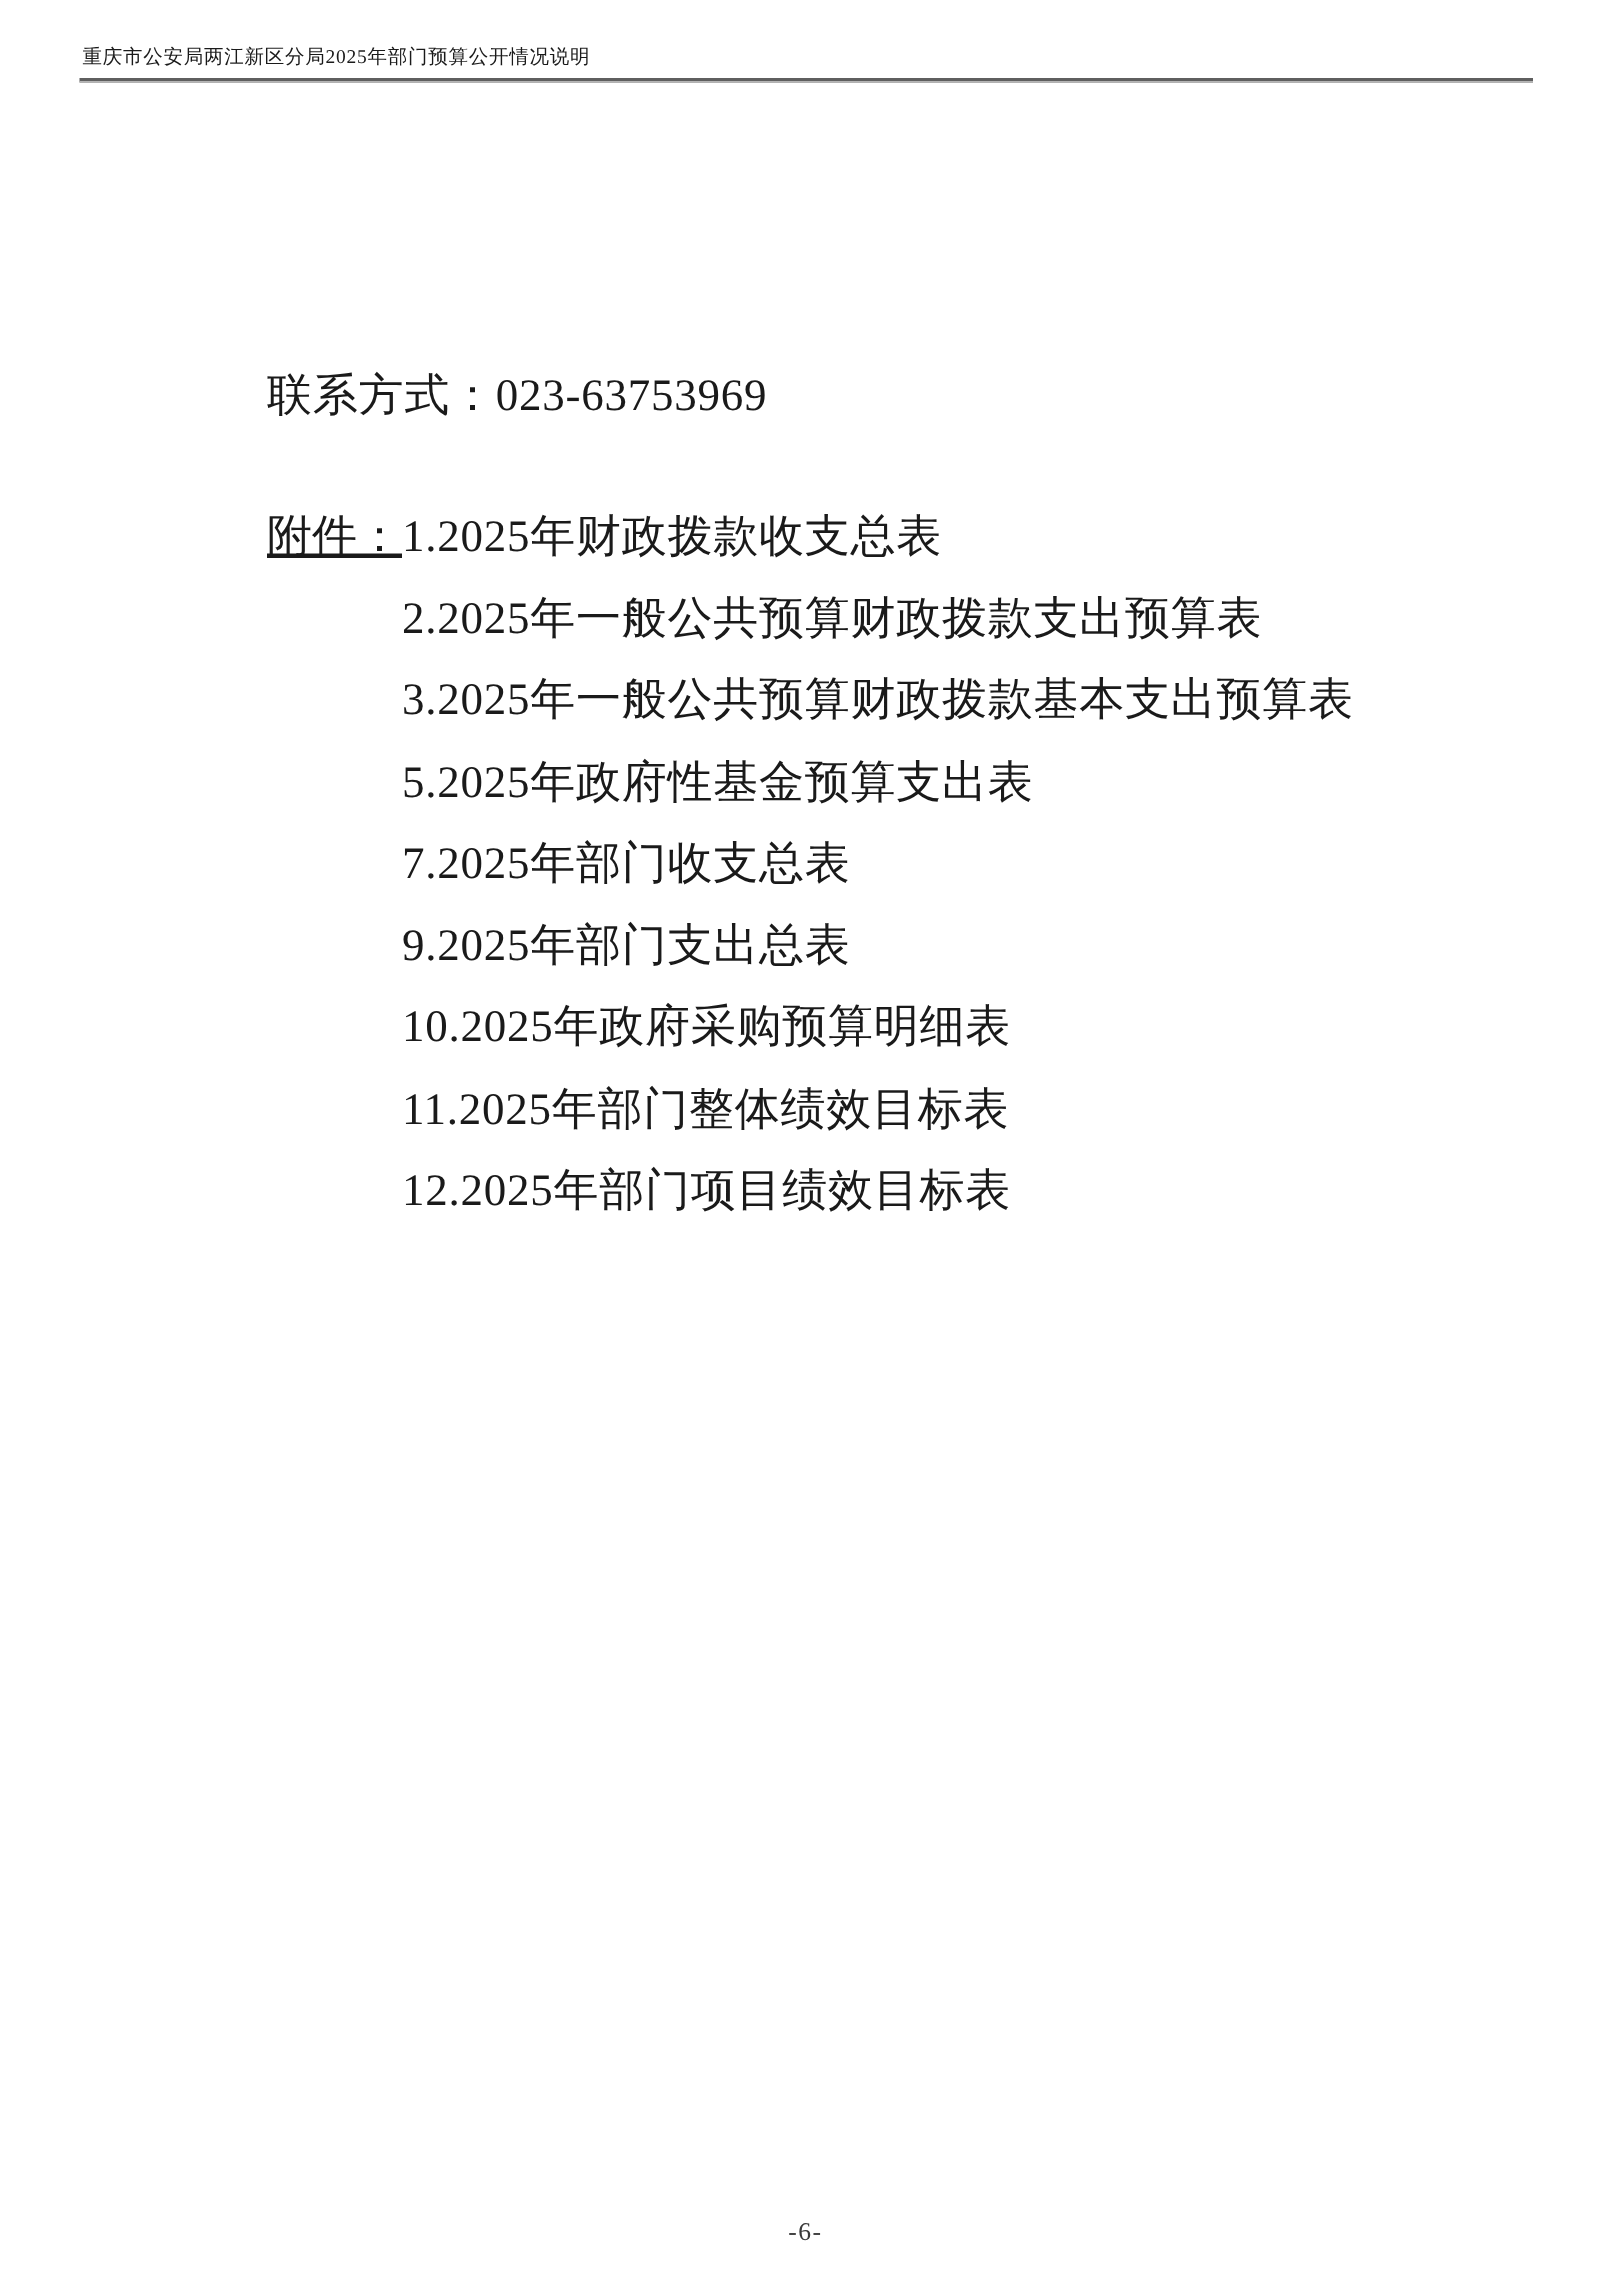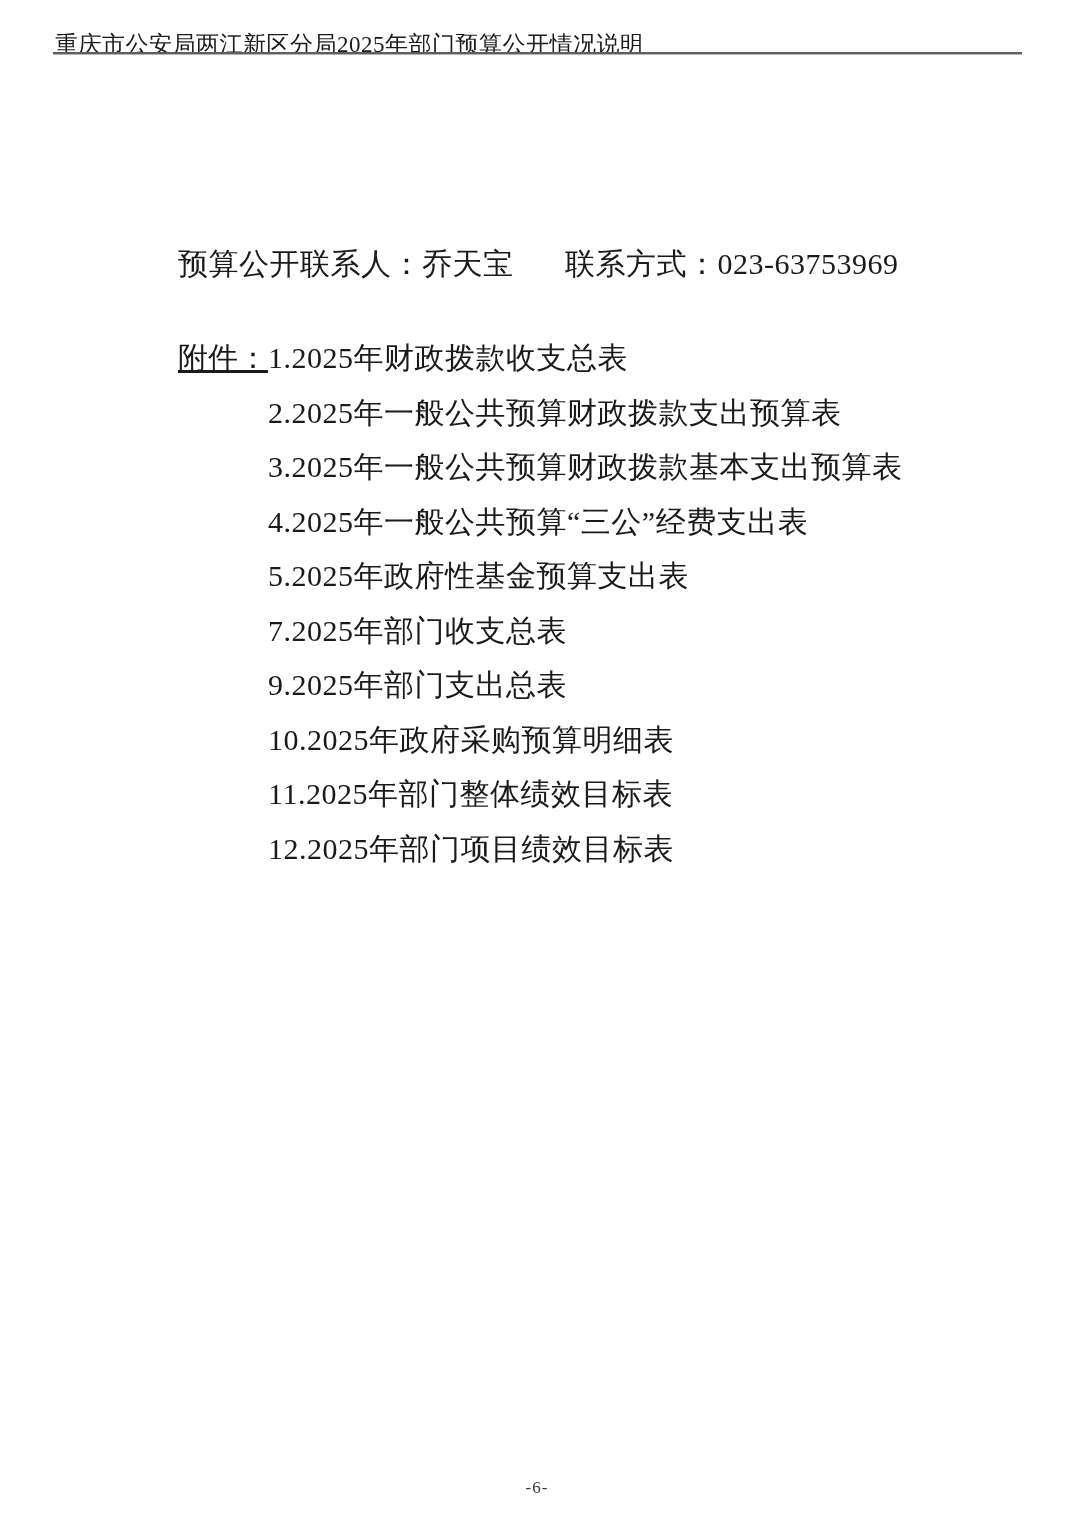--- a/index.html
+++ b/index.html
@@ -15,21 +15,21 @@
     background: var(--page-bg, #ffffff);
     color: var(--text-color, #1a1a1a);
     font-family: "Liberation Serif", "DejaVu Serif", serif;
     overflow: hidden;
   }
   
   .header-title {
     position: absolute;
     top: 29px;
     left: 55px;
-    font-size: 23px;
+    font-size: 13px;
     letter-spacing: 0.5px;
     white-space: nowrap;
     color: var(--text-color, #1a1a1a);
   }
   .header-rule {
     position: absolute;
     top: 52px;
     left: 53px;
     width: 969px;
     height: 2px;
@@ -89,35 +89,33 @@
 <body>
 
 <div class="page">
 
   <header>
     <div class="header-title">重庆市公安局两江新区分局2025年部门预算公开情况说明</div>
     <div class="header-rule"></div>
   </header>
 
   <div class="contact-line">
-    <span class="contact-left"><span>预算公开联系人：</span><span>乔天宝</span></span>
     <span class="contact-right"><span>联系方式：</span><span>023-63753969</span></span>
   </div>
 
   <div class="attachments">
     <span class="att-label">附件：</span>
     <div class="att-list">
 
         <div class="att-item">1.2025年财政拨款收支总表</div>
 
         <div class="att-item">2.2025年一般公共预算财政拨款支出预算表</div>
 
         <div class="att-item">3.2025年一般公共预算财政拨款基本支出预算表</div>
 
-        <div class="att-item">4.2025年一般公共预算“三公”经费支出表</div>
 
         <div class="att-item">5.2025年政府性基金预算支出表</div>
 
 
         <div class="att-item">7.2025年部门收支总表</div>
 
 
         <div class="att-item">9.2025年部门支出总表</div>
 
         <div class="att-item">10.2025年政府采购预算明细表</div>

